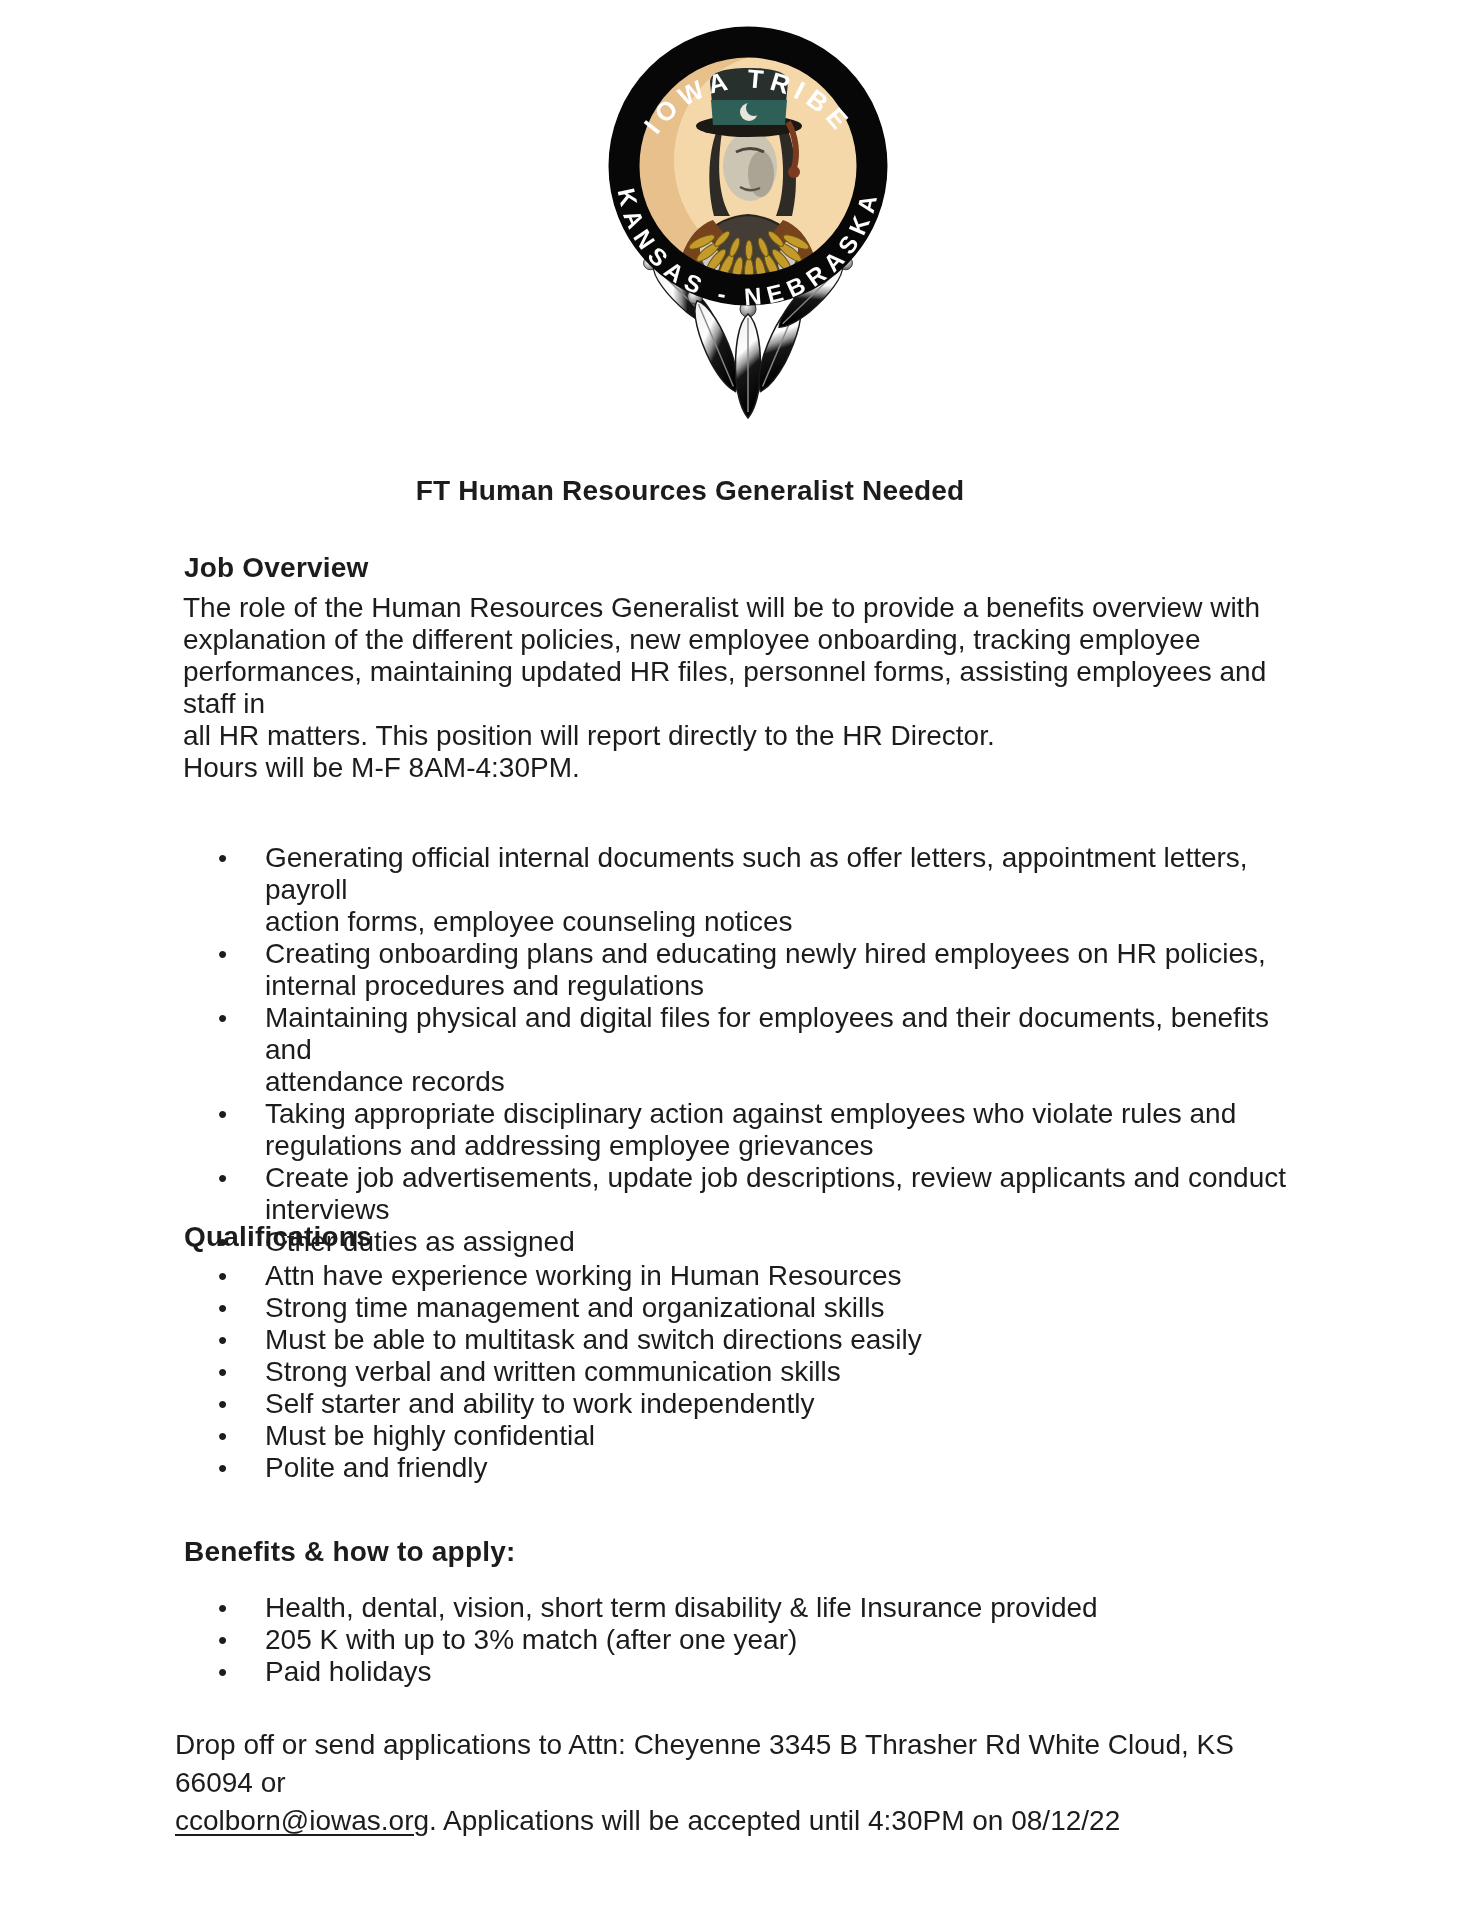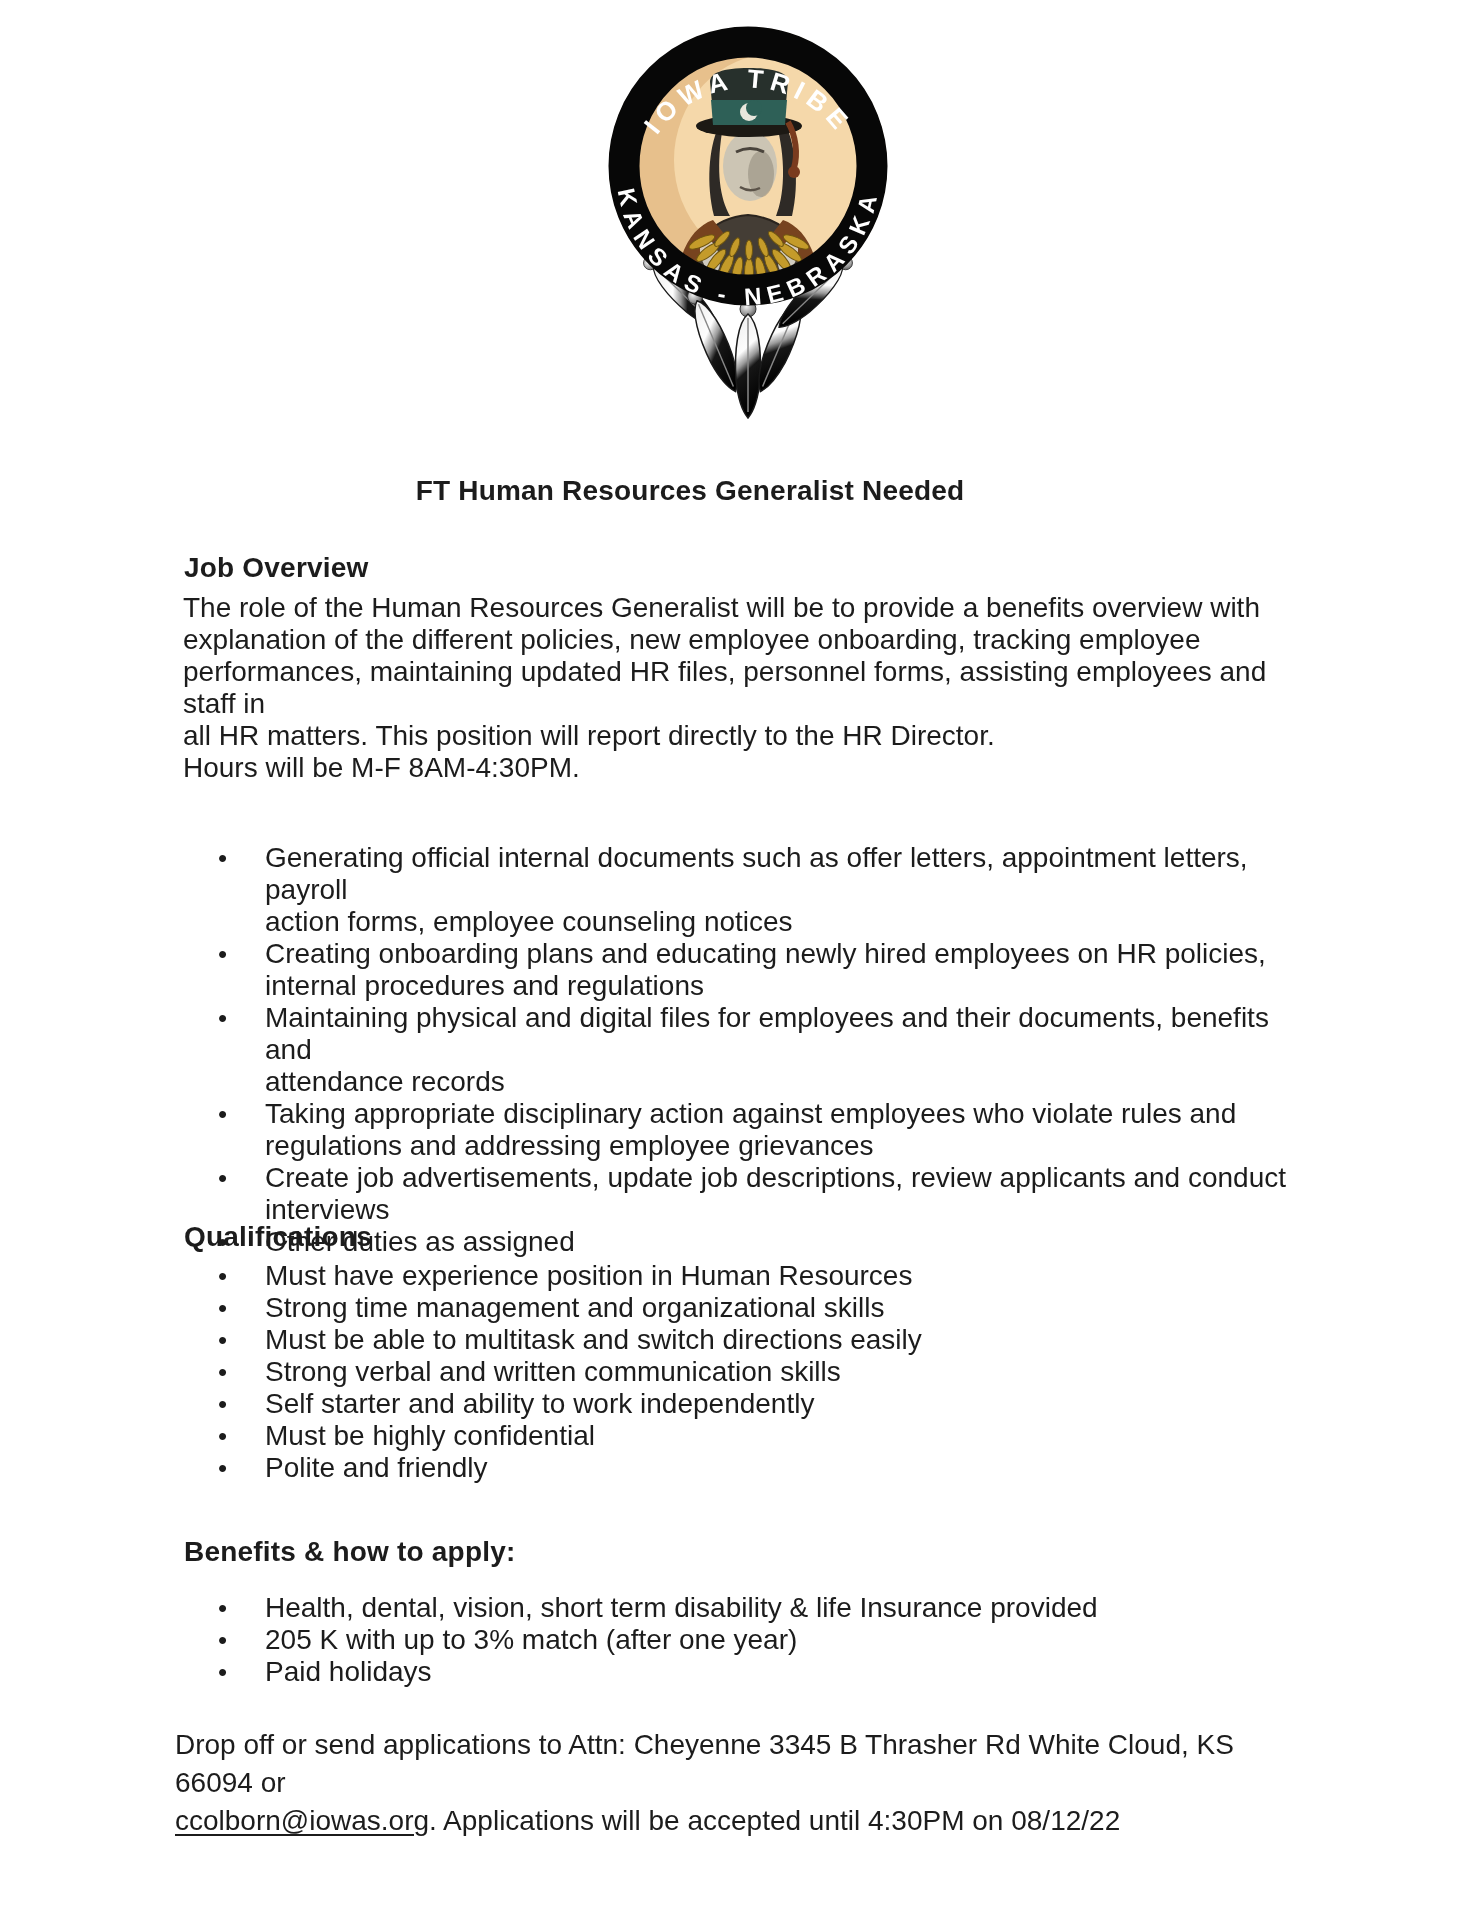--- a/index.html
+++ b/index.html
@@ -230,21 +230,21 @@
       <div class="bullet-item">
         <span class="bullet-dot">•</span>
         <span class="bullet-text">Other duties as assigned</span>
       </div>
     </div>
 
   <div class="abs heading h-qual">Qualifications</div>
   <div class="abs bullet-list l-qual">
       <div class="bullet-item">
         <span class="bullet-dot">•</span>
-        <span class="bullet-text">Must have experience position in Human Resources</span>
+        <span class="bullet-text">Attn have experience working in Human Resources</span>
       </div>
       <div class="bullet-item">
         <span class="bullet-dot">•</span>
         <span class="bullet-text">Strong time management and organizational skills</span>
       </div>
       <div class="bullet-item">
         <span class="bullet-dot">•</span>
         <span class="bullet-text">Must be able to multitask and switch directions easily</span>
       </div>
       <div class="bullet-item">

